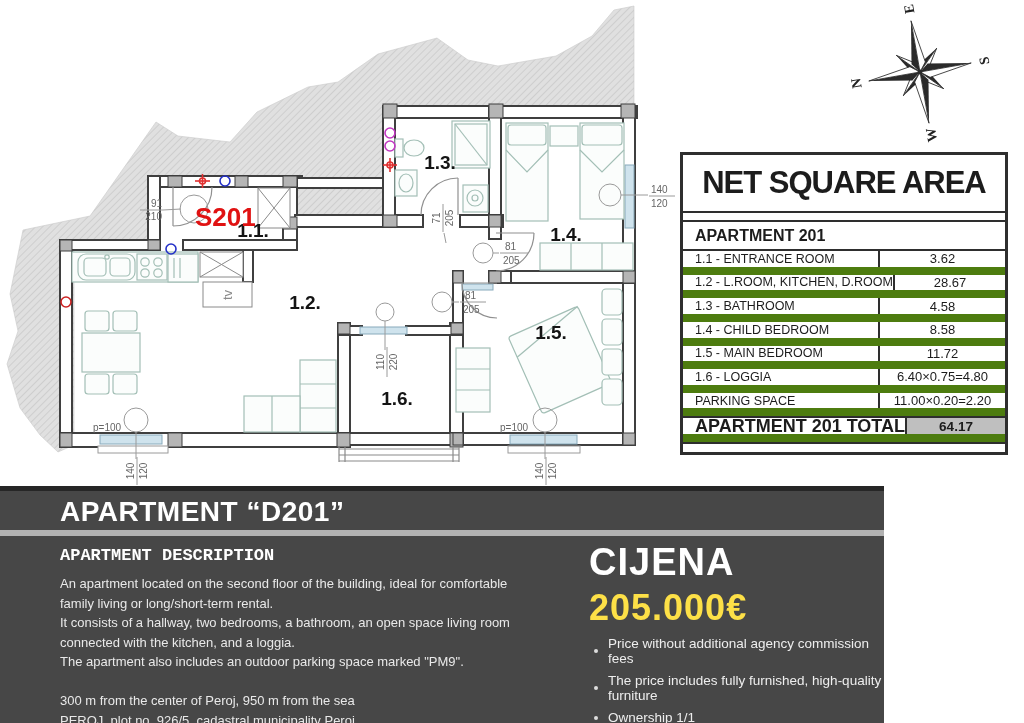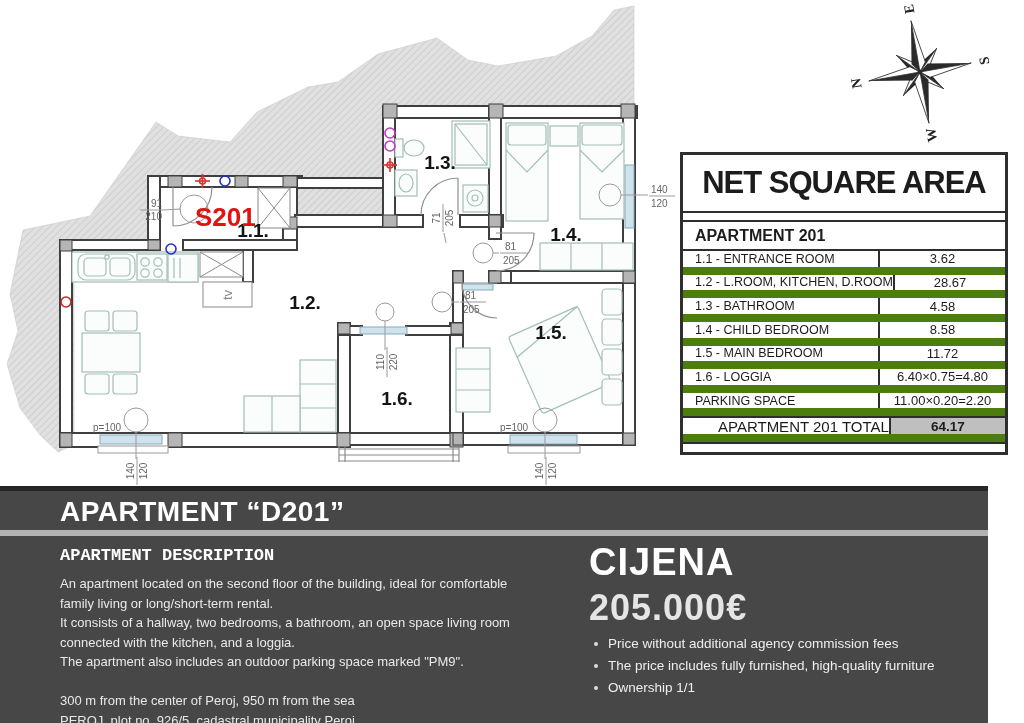--- a/index.html
+++ b/index.html
@@ -18,26 +18,26 @@
   .tbl-title{height:56px;display:flex;align-items:center;justify-content:center;
     font-size:31px;font-weight:bold;letter-spacing:-1px;border-bottom:2px solid #2e2e2e;white-space:nowrap;}
   .tbl-gap{height:7px;border-bottom:2px solid #2e2e2e;}
   .tbl-section{height:27px;display:flex;align-items:center;padding-left:12px;
     font-size:16px;font-weight:bold;border-bottom:2px solid #2e2e2e;}
   .tbl-row{flex:1;display:flex;border-bottom:8px solid #4d7c0f;min-height:0;}
   .tbl-row:last-of-type{border-bottom:none;}
   .tbl-label{flex:1;display:flex;align-items:center;padding-left:12px;font-size:12.5px;white-space:nowrap;}
   .tbl-value{width:125px;display:flex;align-items:center;justify-content:center;
     border-left:2px solid #2e2e2e;font-size:13px;}
-  .tbl-total .tbl-label{font-size:15px;font-weight:normal;margin-left:23px;}
+  .tbl-total .tbl-label{font-size:18px;font-weight:bold;}
   .tbl-total .tbl-value{font-weight:bold;font-size:13.5px;}
   .tbl-footer{height:8px;border-top:2px solid #2e2e2e;}
 
   
-  #band{position:absolute;left:0;top:486px;width:988px;height:237px;background:#474747;}
+  #band{position:absolute;left:0;top:486px;width:884px;height:237px;background:#474747;}
   #band-topline{position:absolute;left:0;top:0;width:100%;height:5px;background:#262626;}
   #band-title{position:absolute;left:60px;top:10px;color:#ffffff;font-size:28px;font-weight:bold;letter-spacing:.5px;}
   #band-rule{position:absolute;left:0;top:44px;width:100%;height:6px;background:#b2b2b2;}
   #desc-heading{position:absolute;left:60px;top:60px;color:#ffffff;font-size:17px;font-weight:bold;font-family:Liberation Mono, monospace;}
   #desc-text{position:absolute;left:60px;top:88px;width:515px;color:#e9e9e9;font-size:13px;line-height:19.5px;}
   .desc-line{min-height:19.5px;}
   #loc-text{position:absolute;left:60px;top:205px;width:515px;color:#e9e9e9;font-size:13px;line-height:19.5px;}
   #price-label{position:absolute;left:589px;top:55px;color:#ffffff;font-size:38px;font-weight:bold;letter-spacing:1px;}
   #price-value{position:absolute;left:589px;top:101px;font-size:36px;font-weight:bold;letter-spacing:1px;}
   #price-bullets{position:absolute;left:594px;top:150px;color:#eeeeee;font-size:13.5px;}
@@ -398,21 +398,21 @@
       <div class="desc-line">It consists of a hallway, two bedrooms, a bathroom, an open space living room</div>
       <div class="desc-line">connected with the kitchen, and a loggia.</div>
       <div class="desc-line">The apartment also includes an outdoor parking space marked "PM9".</div>
     </div>
     <div id="loc-text">
       <div class="desc-line">300 m from the center of Peroj, 950 m from the sea</div>
       <div class="desc-line">PEROJ, plot no. 926/5, cadastral municipality Peroj</div>
     </div>
 
     <div id="price-label">CIJENA</div>
-    <div id="price-value" style="color:#e5e5e5;">205.000€</div>
+    <div id="price-value" style="color:#fde047;">205.000€</div>
     <div id="price-bullets">
       <div class="bullet-line">
         <span class="bullet-dot"></span>
         <span>Price without additional agency commission fees</span>
       </div>
       <div class="bullet-line">
         <span class="bullet-dot"></span>
         <span>The price includes fully furnished, high-quality furniture</span>
       </div>
       <div class="bullet-line">

